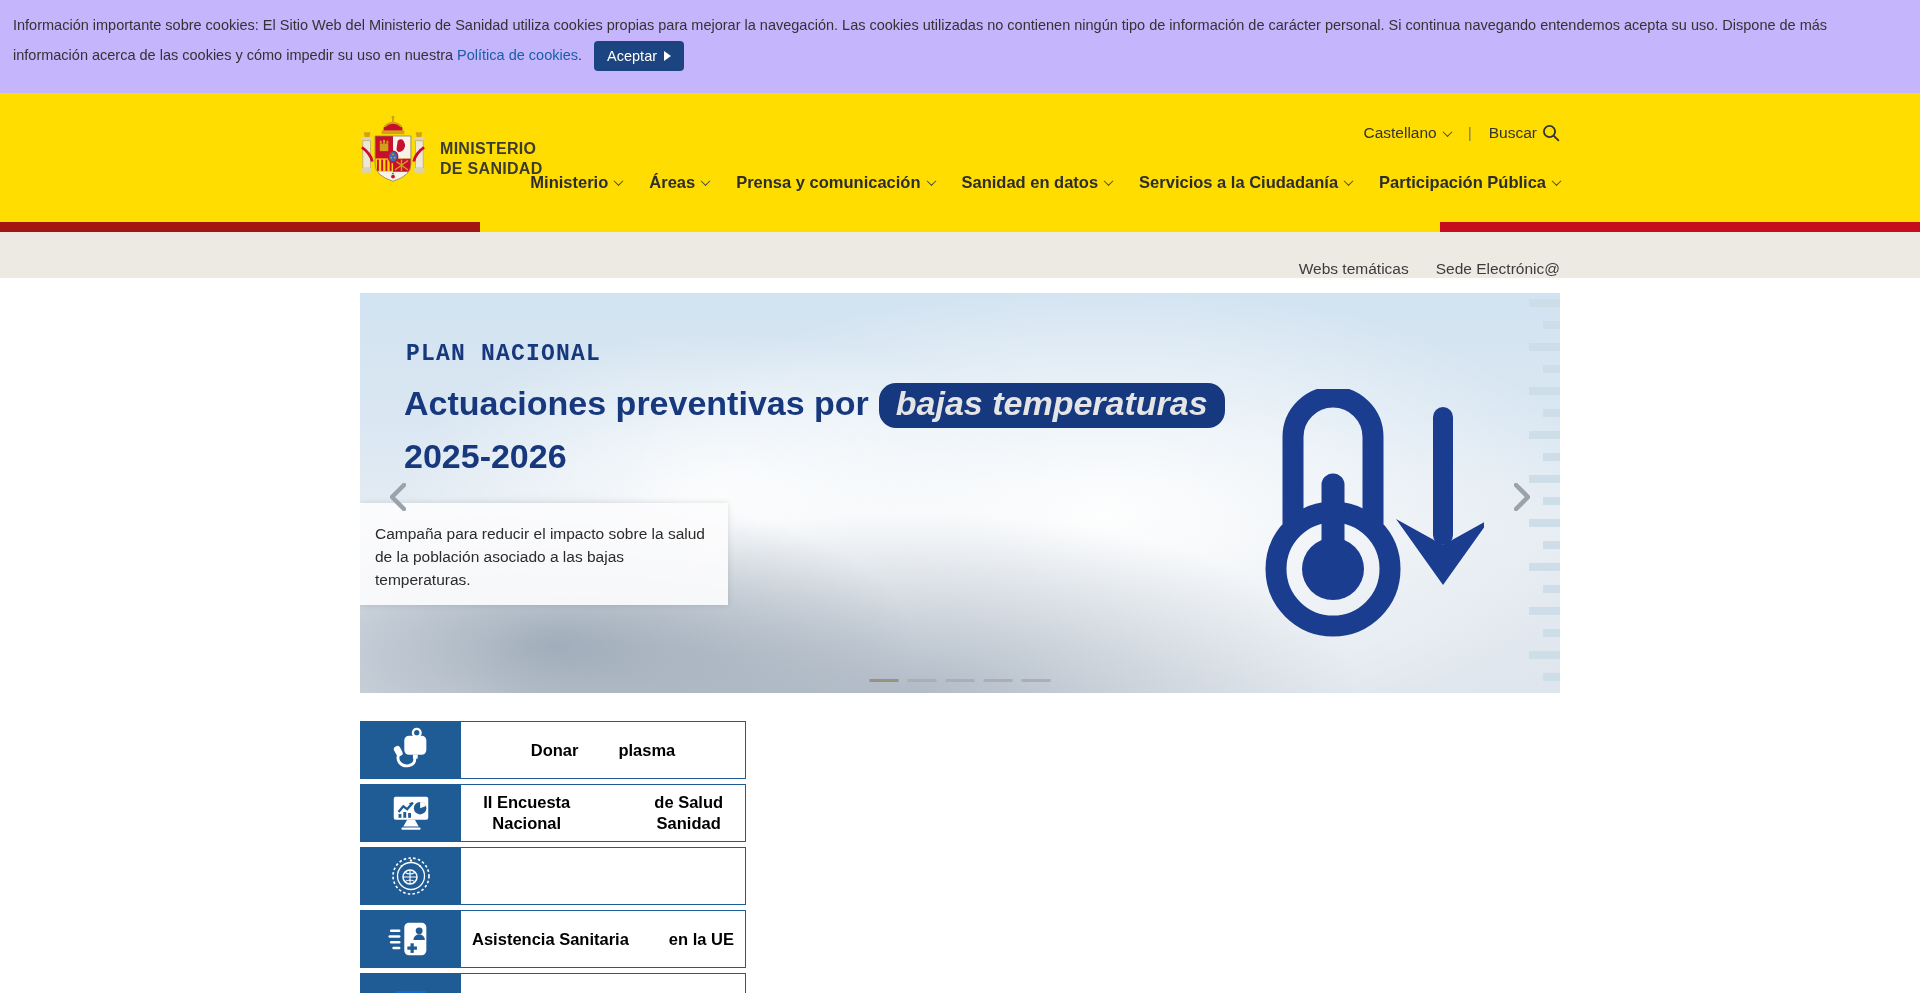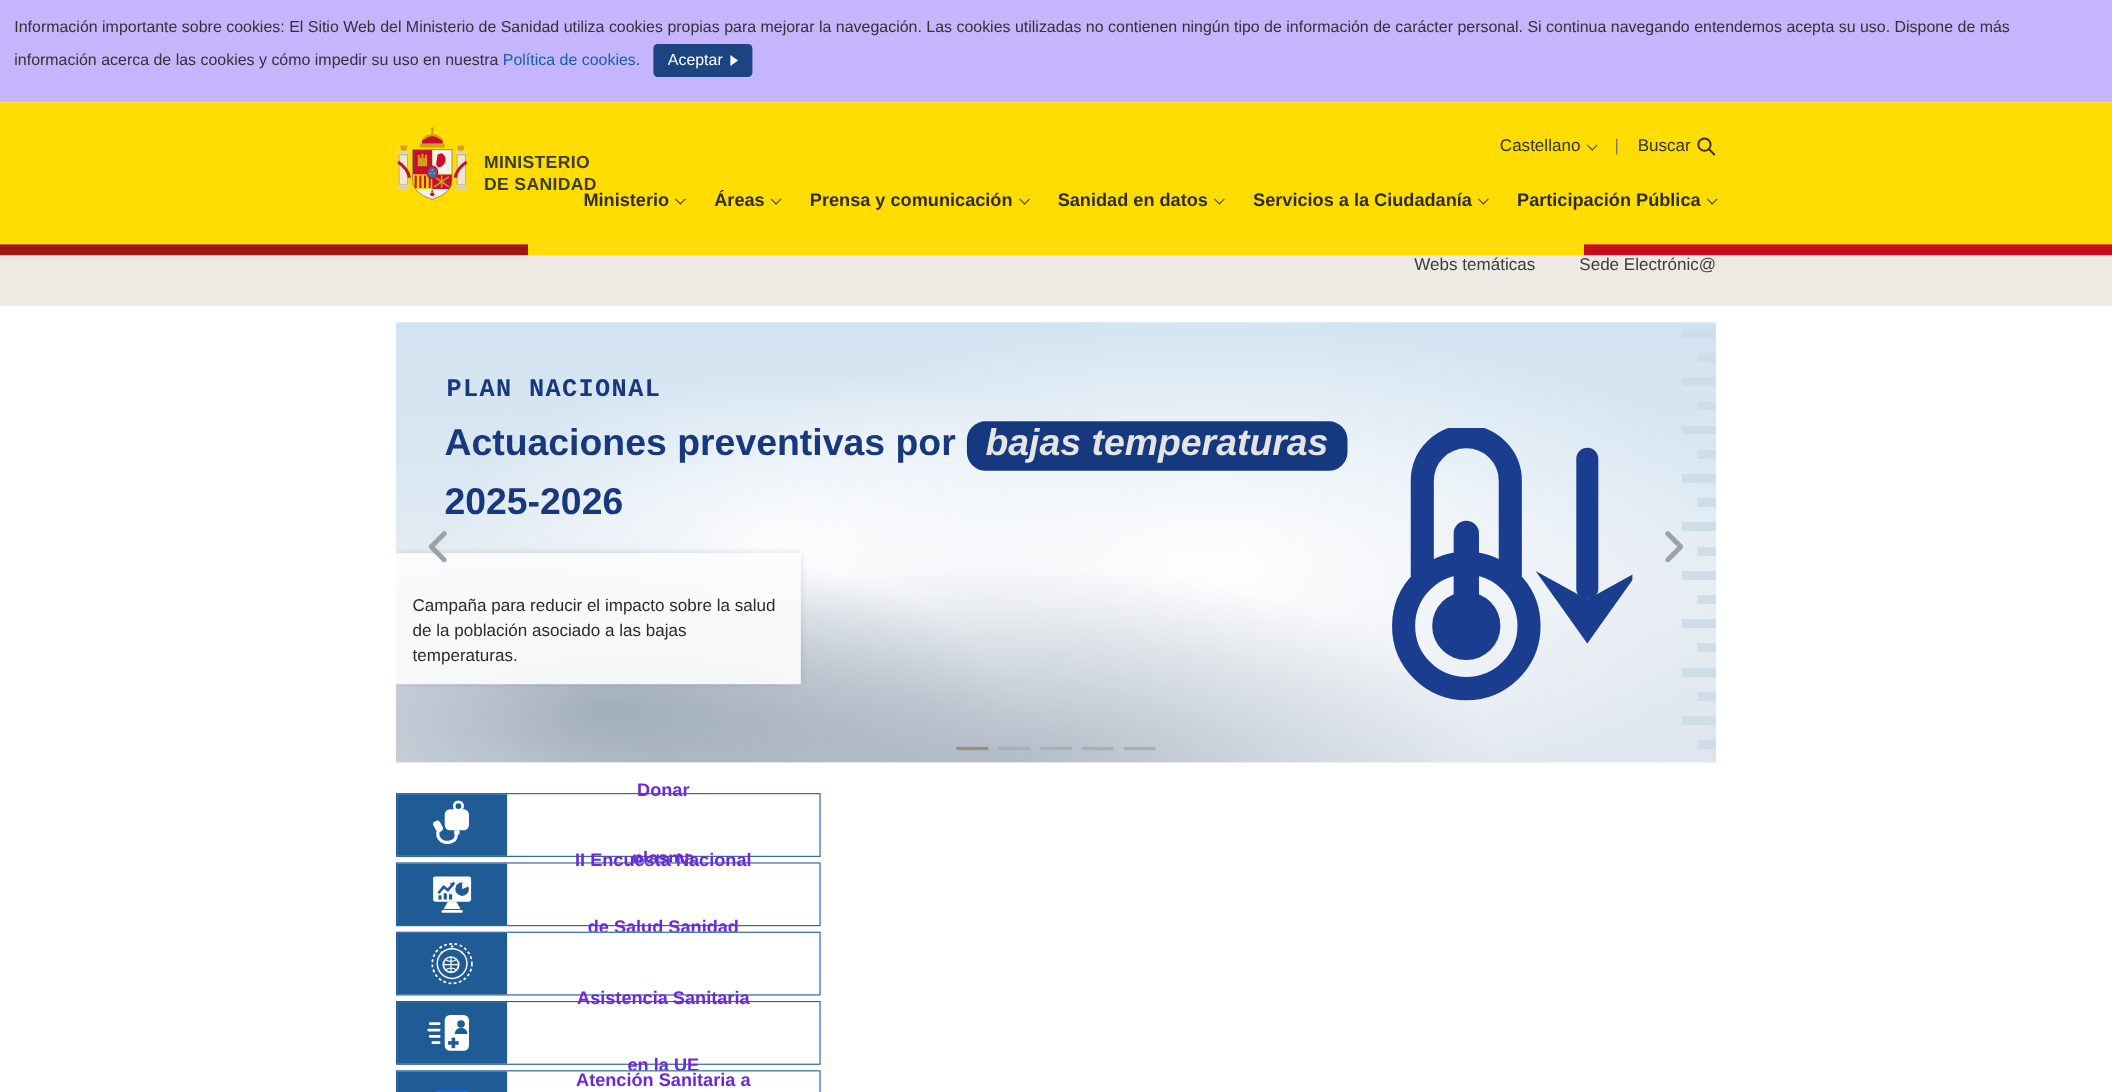--- a/index.html
+++ b/index.html
@@ -37,21 +37,21 @@
 
   
   .flag-stripe { height:10px; display:flex; }
   .flag-stripe .seg-left  { width:25%; background:#A31511; }
   .flag-stripe .seg-mid   { width:50%; background:#FFDD00; }
   .flag-stripe .seg-right { width:25%; background:#C60D1E; }
 
   
   .utility-bar { height:46px; background:#ECEAE2; }
   .utility-bar .container { height:100%; display:flex; justify-content:flex-end;
-    align-items:flex-start; gap:40px; }
+    align-items:flex-end; gap:27px; }
   .utility-link { font-size:15.5px; color:#3C3C3C; text-decoration:none; cursor:pointer; }
 
   
   .carousel { margin-top:15px; height:400px; position:relative; overflow:hidden;
     background:
       radial-gradient(520px 220px at 16% 88%, rgba(116,132,150,0.55), transparent 70%),
       radial-gradient(620px 250px at 46% 100%, rgba(138,152,168,0.55), transparent 72%),
       radial-gradient(700px 320px at 62% 55%, rgba(255,255,255,0.95), transparent 72%),
       radial-gradient(520px 260px at 85% 82%, rgba(226,233,240,0.95), transparent 72%),
       radial-gradient(460px 230px at 30% 50%, rgba(255,255,255,0.85), transparent 70%),
@@ -64,35 +64,35 @@
     padding:1px 17px 5px; margin-left:10px; line-height:normal;font-style:italic; }
   .thermo { position:absolute; left:886px; top:96px; }
   .ruler-long, .ruler-short { position:absolute; right:0; pointer-events:none; }
   .ruler-long { top:6px; width:31px; height:388px;
     background:repeating-linear-gradient(180deg,#CEDEE9 0 8px,transparent 8px 44px); }
   .ruler-short { top:28px; width:17px; height:366px;
     background:repeating-linear-gradient(180deg,#CEDEE9 0 8px,transparent 8px 44px); }
   .hero-card { position:absolute; left:0; top:210px; width:368px; padding:17px 15px 14px;
     background:rgba(252,252,253,0.92); box-shadow:0 0 6px rgba(0,0,0,0.12); }
   .hero-card h3 { font-size:20px; font-weight:400; color:#1d1d1d; line-height:26px; }
-  .hero-card p { margin-top:19px; font-size:15.5px; color:#2b2b2b; line-height:23px; }
+  .hero-card p { margin-top:2px; font-size:15.5px; color:#2b2b2b; line-height:23px; }
   .car-arrow { position:absolute; top:186px; background:none; border:none; cursor:pointer; padding:4px; }
   .car-prev { left:26px; }
   .car-next { right:26px; }
   .dots { position:absolute; bottom:11px; left:50%; transform:translateX(-50%);
     display:flex; gap:9px; }
   .dash { width:29px; height:3px; background:#A9AFB4; cursor:pointer; border:none; padding:0; }
   .dash.active { background:#99907E; }
 
   
   .quick-links { margin-top:28px; width:386px; display:flex; flex-direction:column; gap:5px; }
   .ql-row { display:flex; height:58px; border:1px solid #1F5B95; background:#fff; cursor:pointer; }
   .ql-tile { width:100px; background:#1F5B95; display:flex; align-items:center; justify-content:center; }
-  .ql-label { flex:1; display:flex; flex-direction:column; align-items:center;
-    justify-content:center; font-size:16.5px; font-weight:700; color:#6d28d9; line-height:21px;
+  .ql-label { flex:1; display:flex; flex-direction:row; align-items:center;
+    justify-content:center; font-size:16.5px; font-weight:700; color:#000000; line-height:21px;
     text-align:center;gap:40px; }
 </style>
 </head>
 <body>
 
 <div class="cookie-bar">
   <span class="cookie-line">Información importante sobre cookies: El Sitio Web del Ministerio de Sanidad utiliza cookies propias para mejorar la navegación. Las cookies utilizadas no contienen ningún tipo de información de carácter personal. Si continua navegando entendemos acepta su uso. Dispone de más</span>
   <span class="cookie-line">
     <span>información acerca de las cookies y cómo impedir su uso en nuestra</span>
     <a class="cookie-link">Política de cookies</a><span>.</span>

